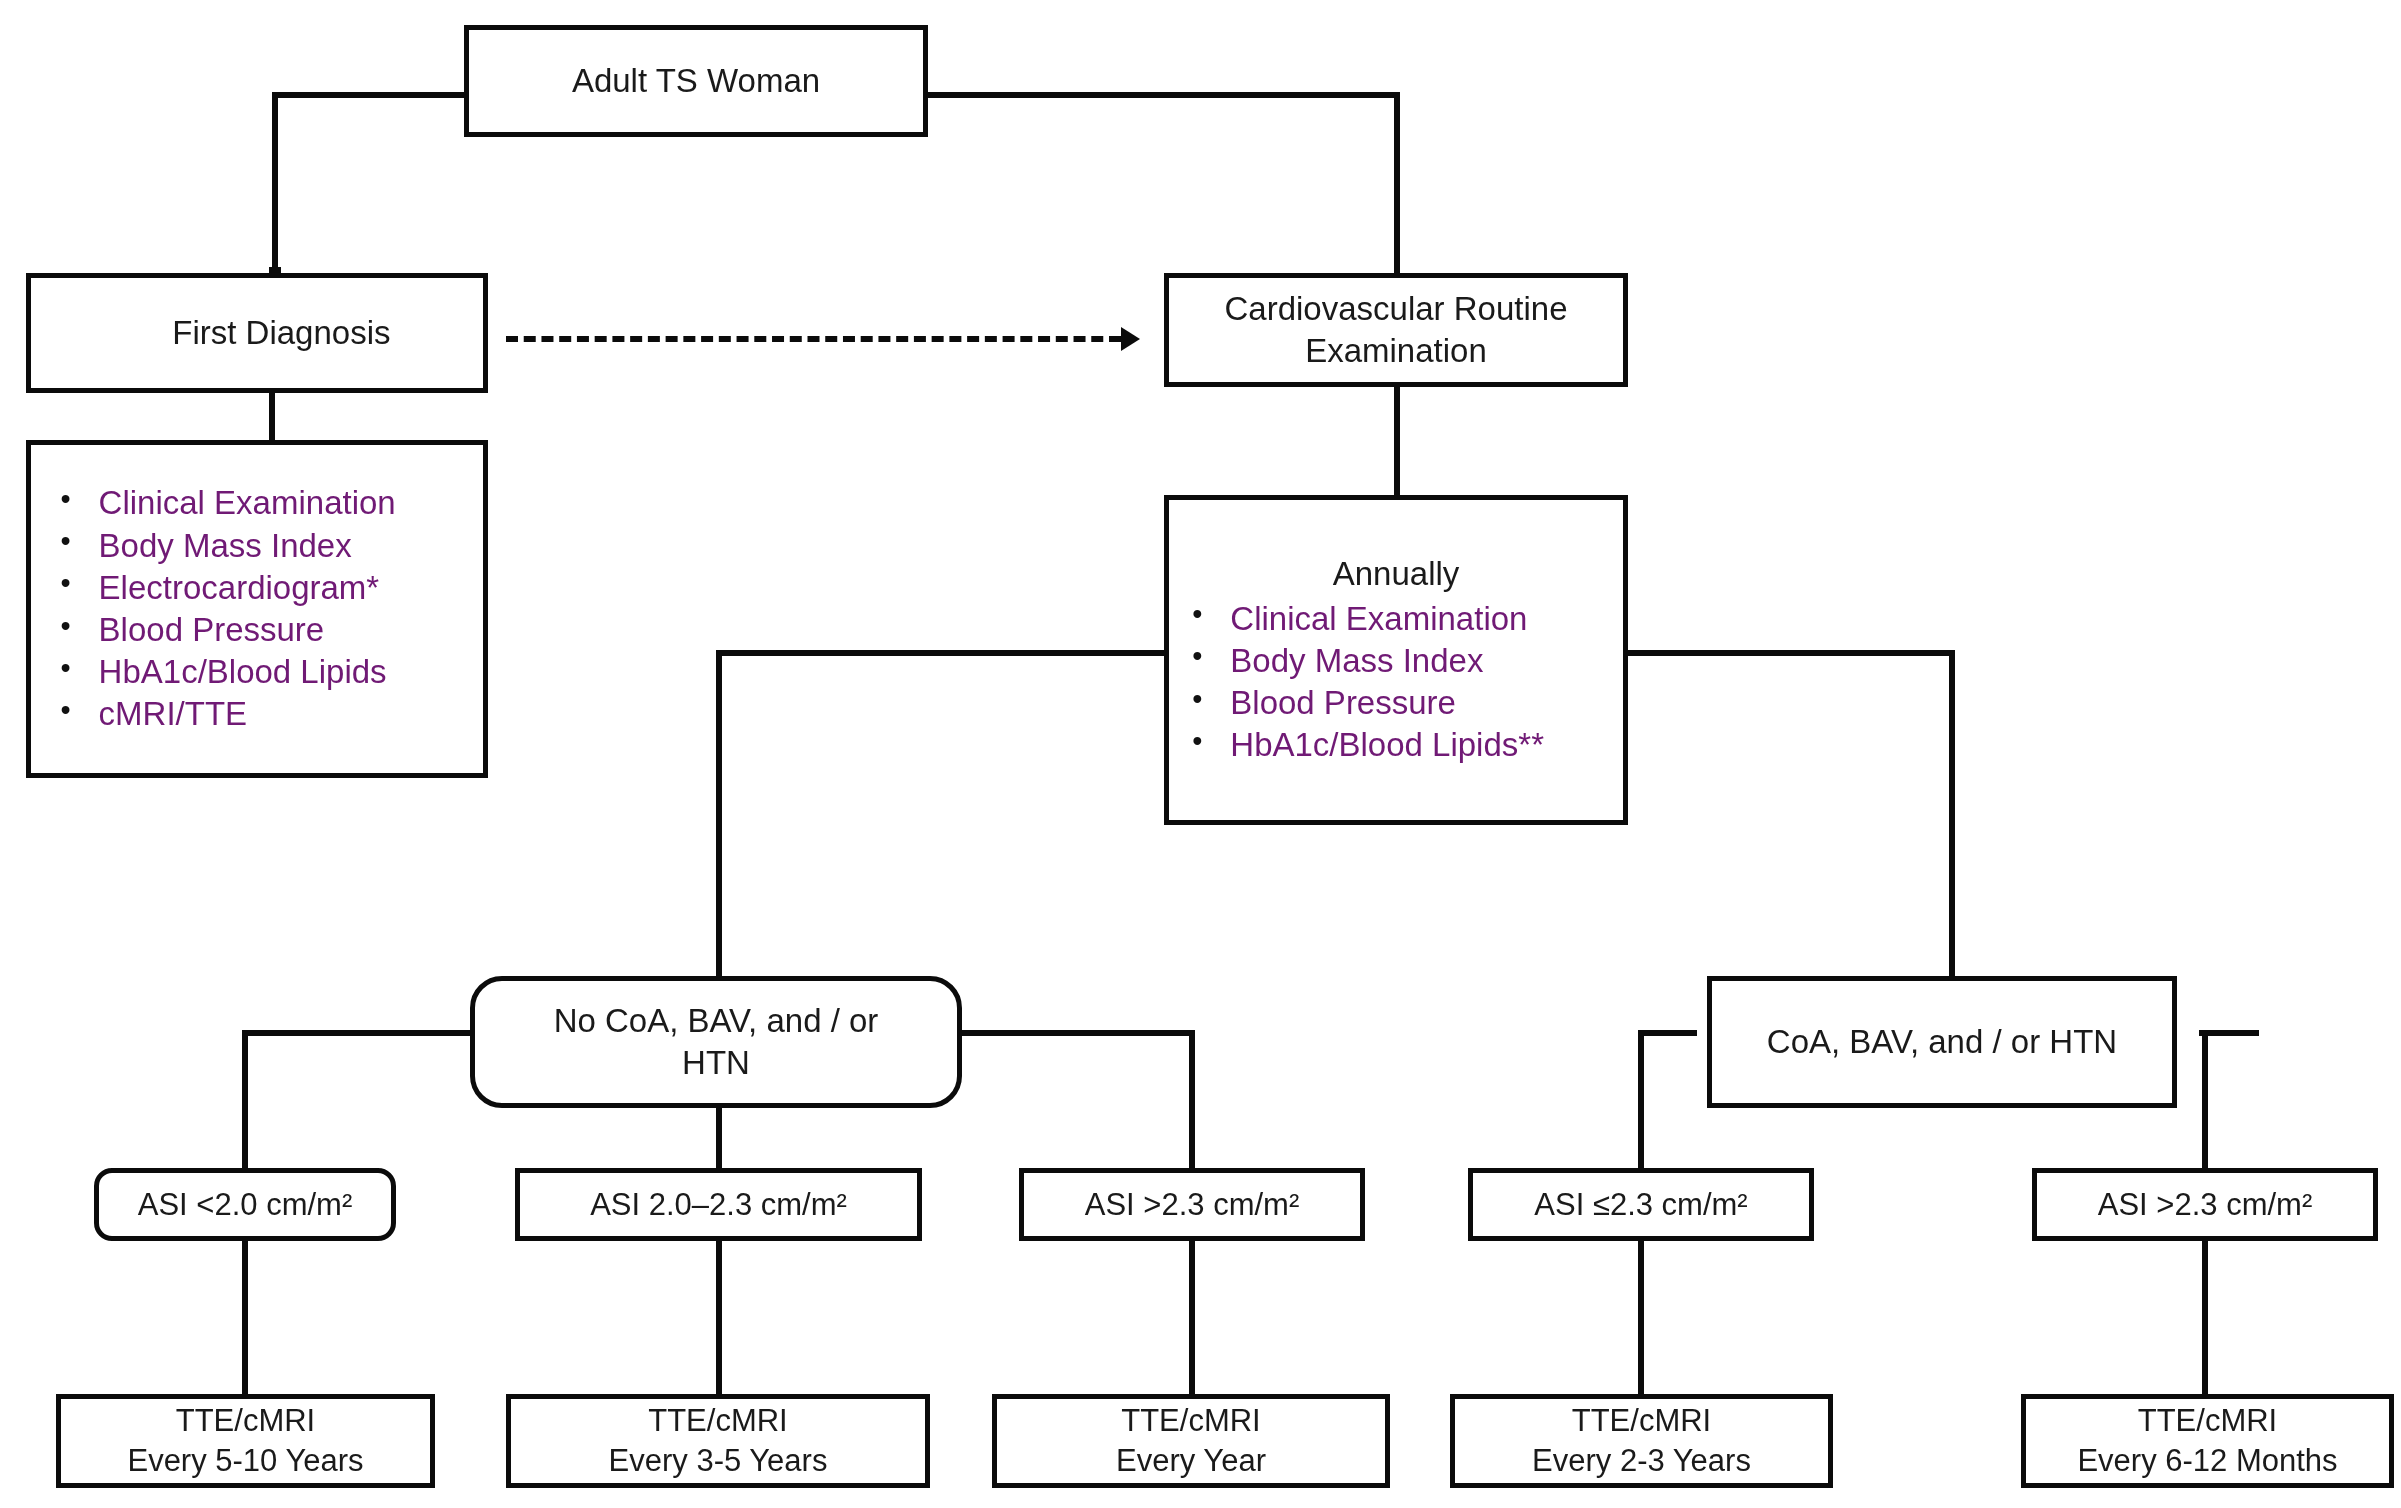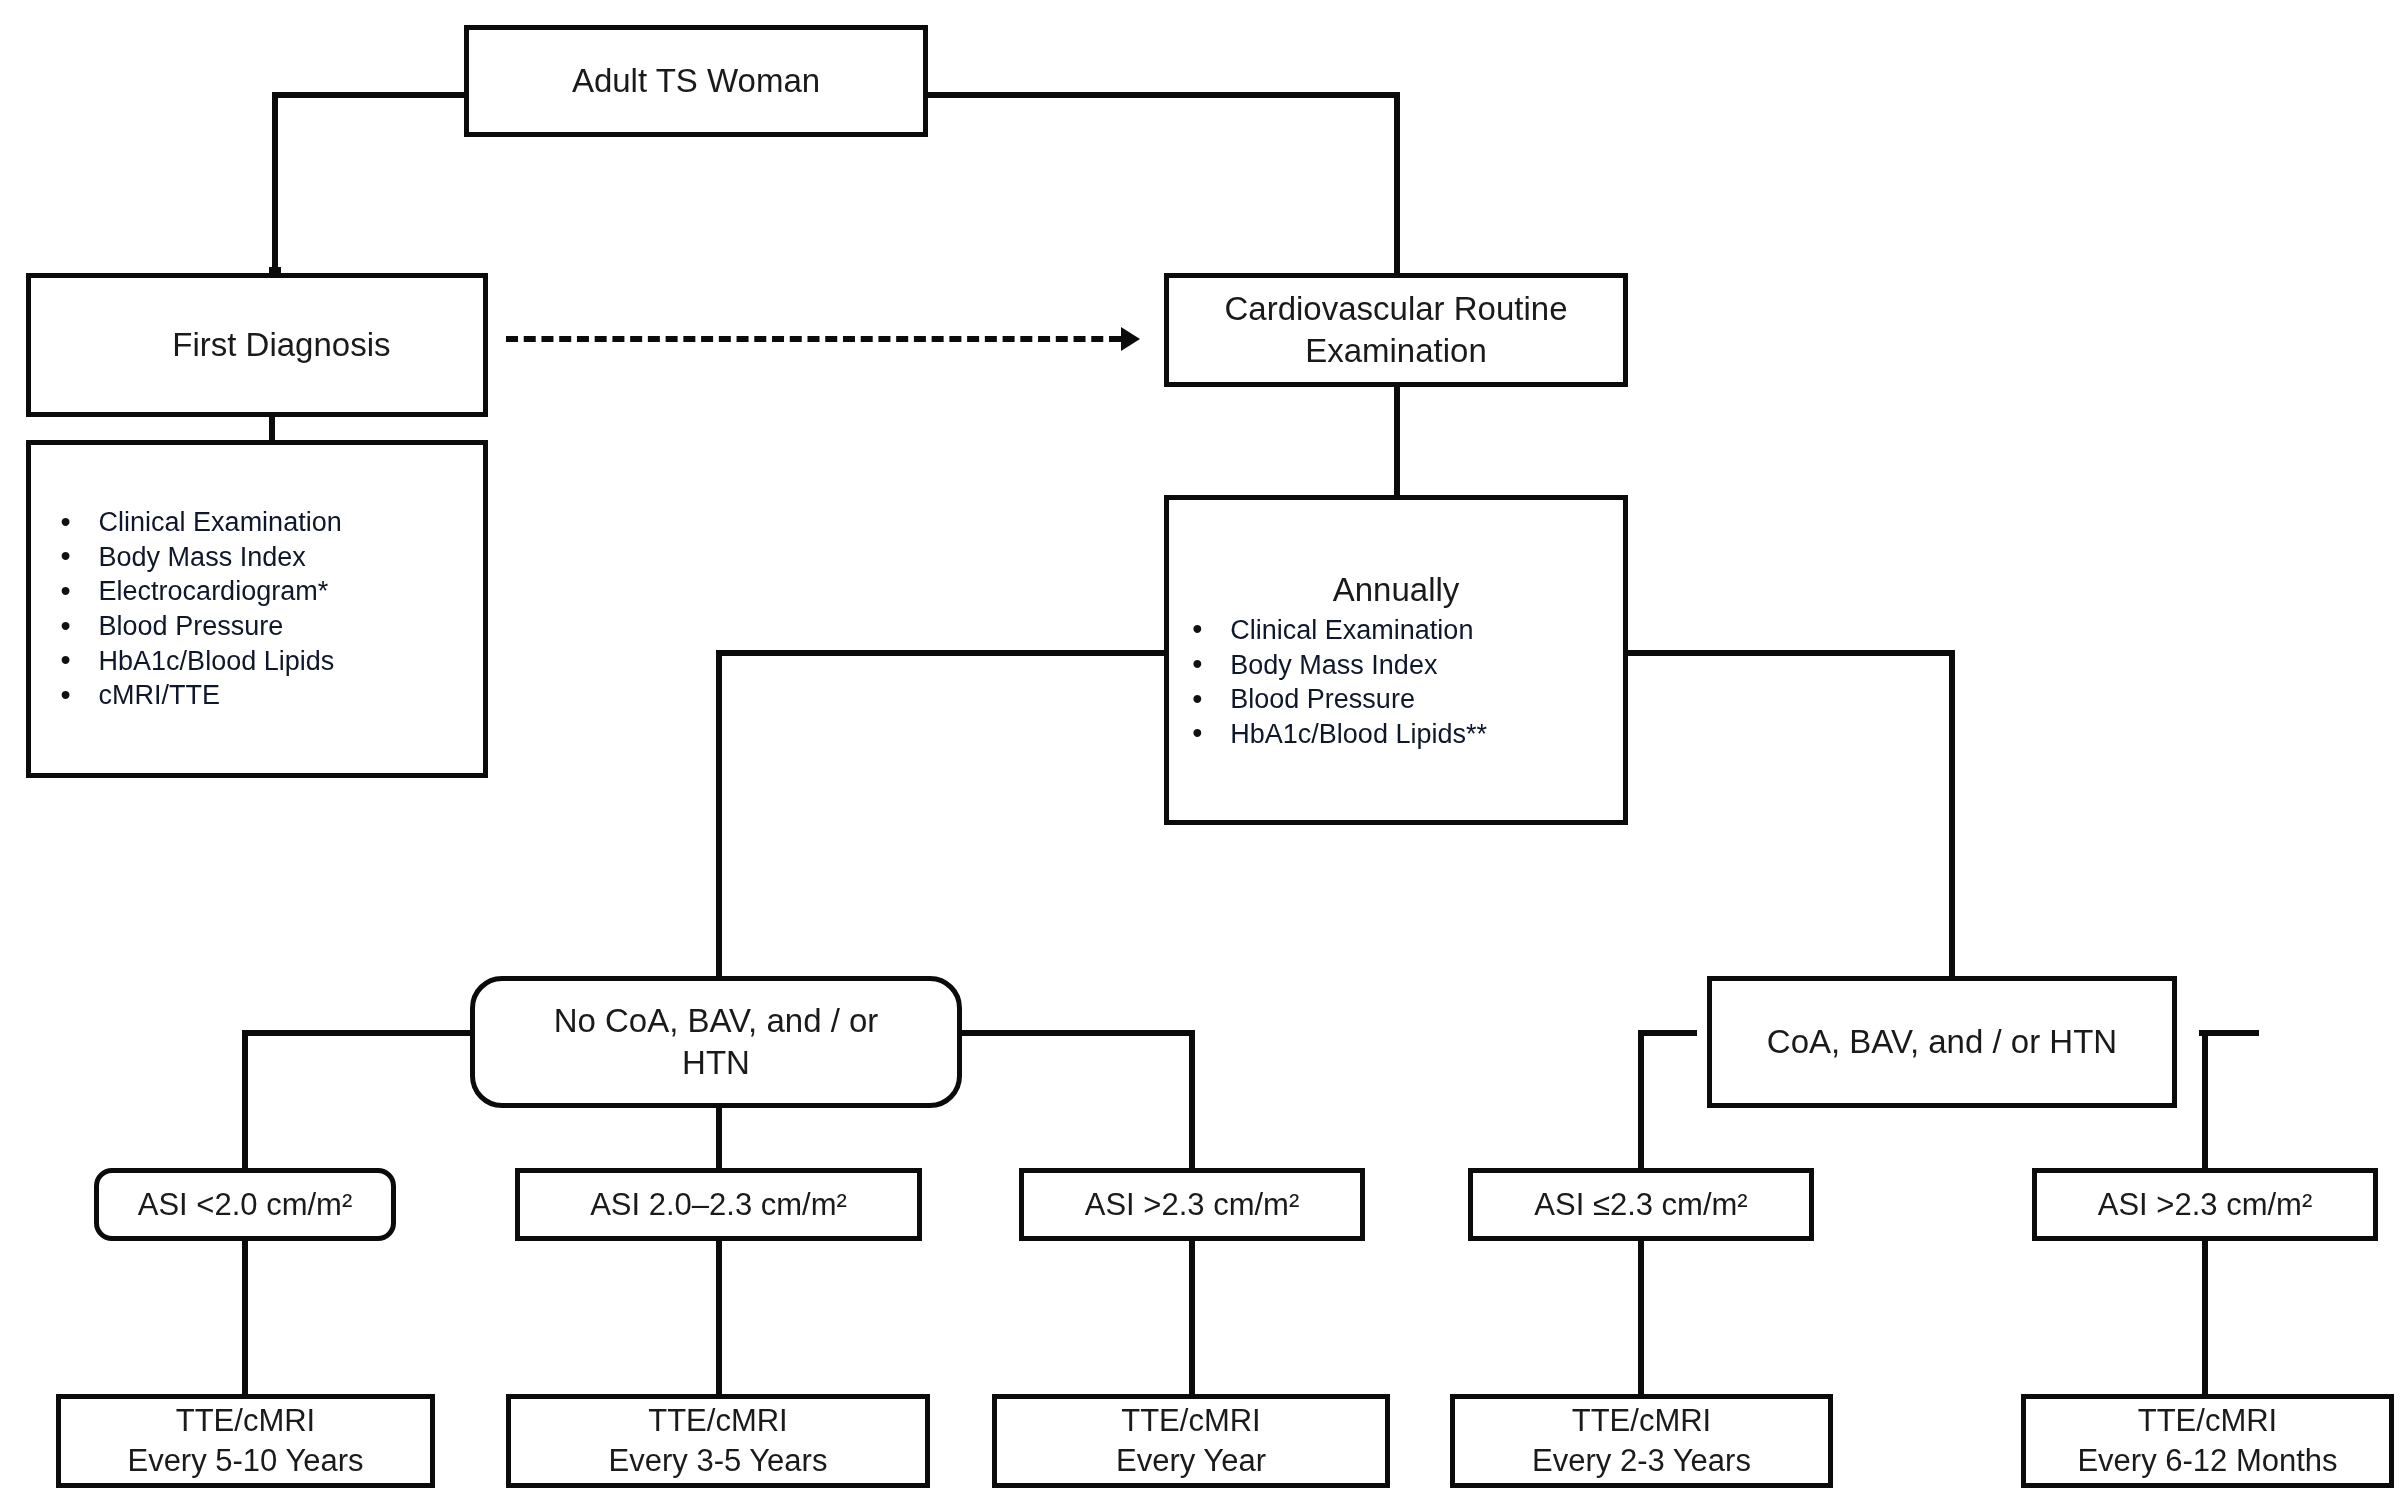--- a/index.html
+++ b/index.html
@@ -57,23 +57,23 @@
     line-height: 1.25;
     margin-bottom: 2.9px;
   }
   ul.bl {
     list-style: none;
     margin: 0;
     padding: 0;
   }
   ul.bl li {
     position: relative;
-    font-size: 27px;
+    font-size: 33px;
     line-height: 1.28;
-    color: #0f172a;
+    color: #701a75;
     padding-left: 54px;
     white-space: nowrap;
   }
   ul.bl li::before {
     content: "\2022";
     position: absolute;
     left: 16px;
     top: -1.5px;
     font-size: 29px;
     color: #111;
@@ -141,21 +141,21 @@
   <div class="seg" style="left:242px; top:1239px; width:5.9px; height:159px;"></div>
   <div class="seg" style="left:716px; top:1239px; width:5.9px; height:159px;"></div>
   <div class="seg" style="left:1189px; top:1239px; width:5.9px; height:159px;"></div>
   <div class="seg" style="left:1638px; top:1239px; width:5.9px; height:159px;"></div>
   <div class="seg" style="left:2202px; top:1239px; width:5.9px; height:159px;"></div>
 
   <div class="node t-big" style="left:464px; top:25px; width:464px; height:112px;">
     <span class="line">Adult TS Woman</span>
   </div>
 
-  <div class="node t-big" style="left:26.4px; top:273px; width:462px; height:144px;padding-left:48px;">
+  <div class="node t-big" style="left:26.4px; top:273px; width:462px; height:120px;padding-left:48px;">
     <span class="line">First Diagnosis</span>
   </div>
 
   <div class="bullet-node" style="left:26.4px; top:440px; width:462px; height:338px; padding:22px 13.2px;">
     <ul class="bl">
       <li>Clinical Examination</li>
       <li>Body Mass Index</li>
       <li>Electrocardiogram*</li>
       <li>Blood Pressure</li>
       <li>HbA1c/Blood Lipids</li>

